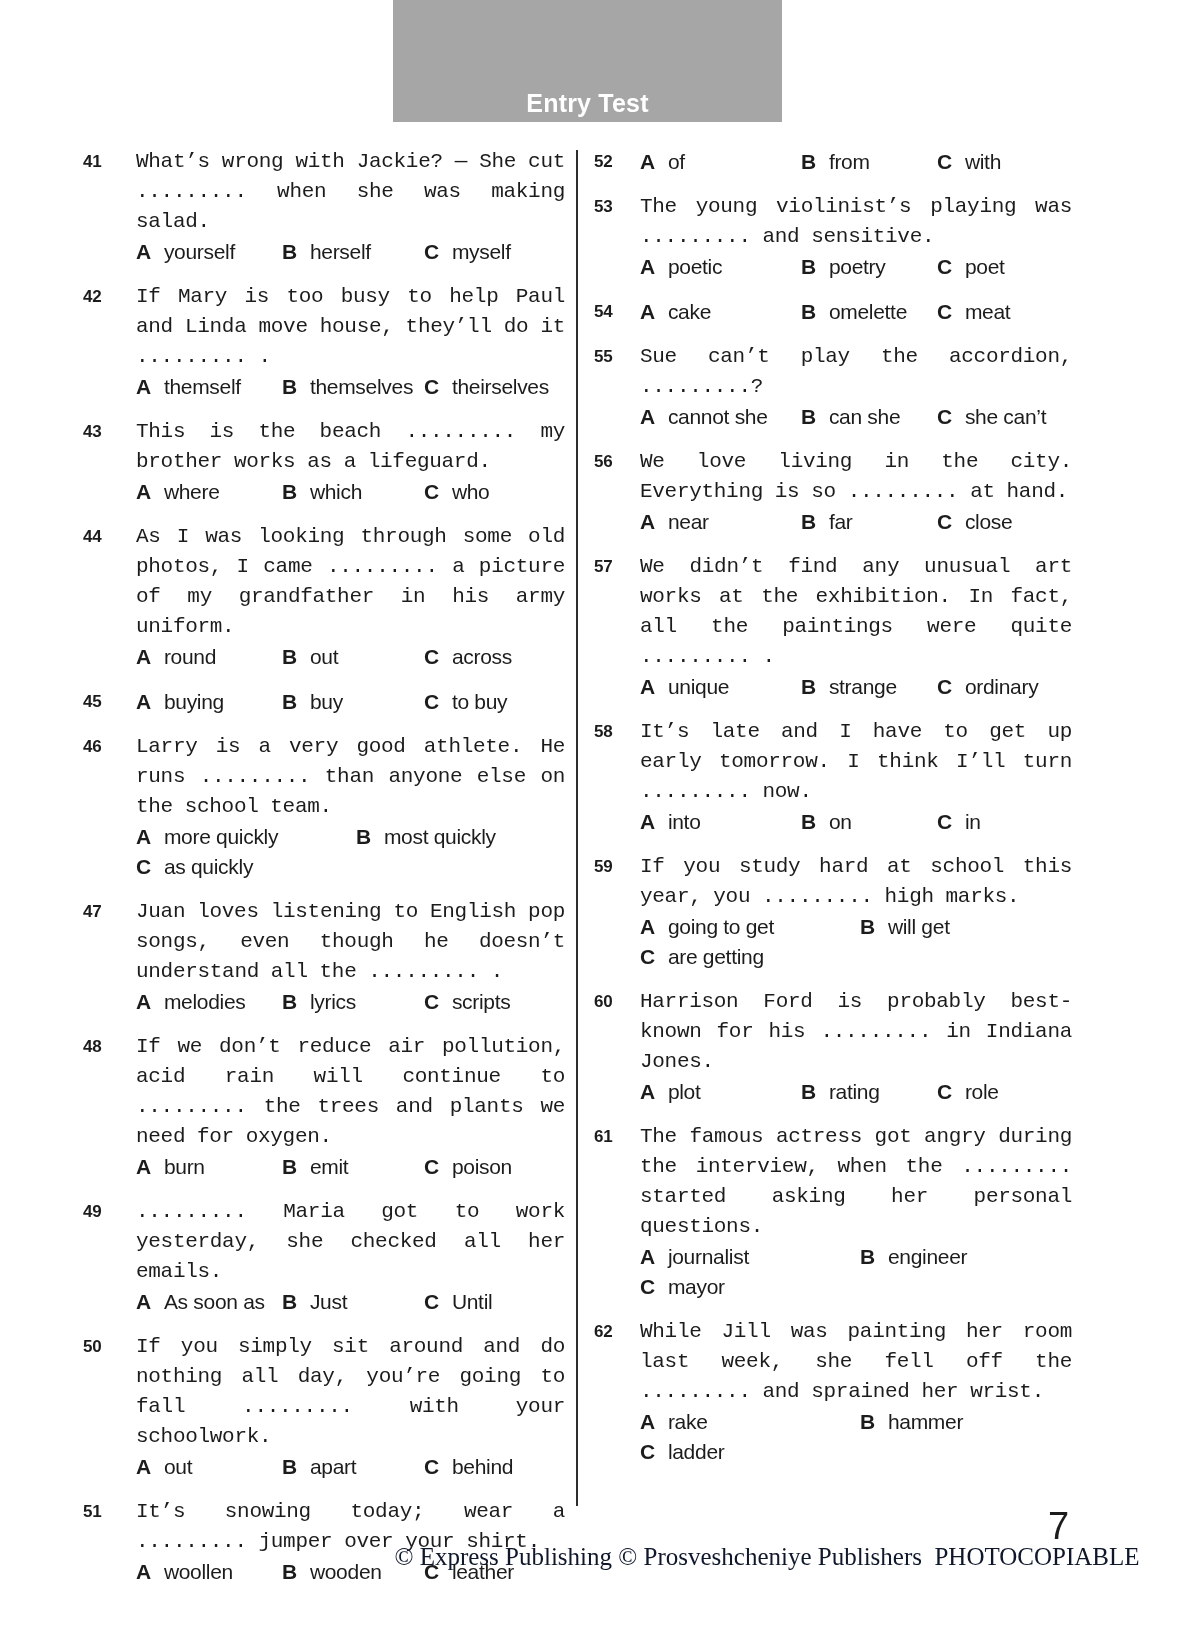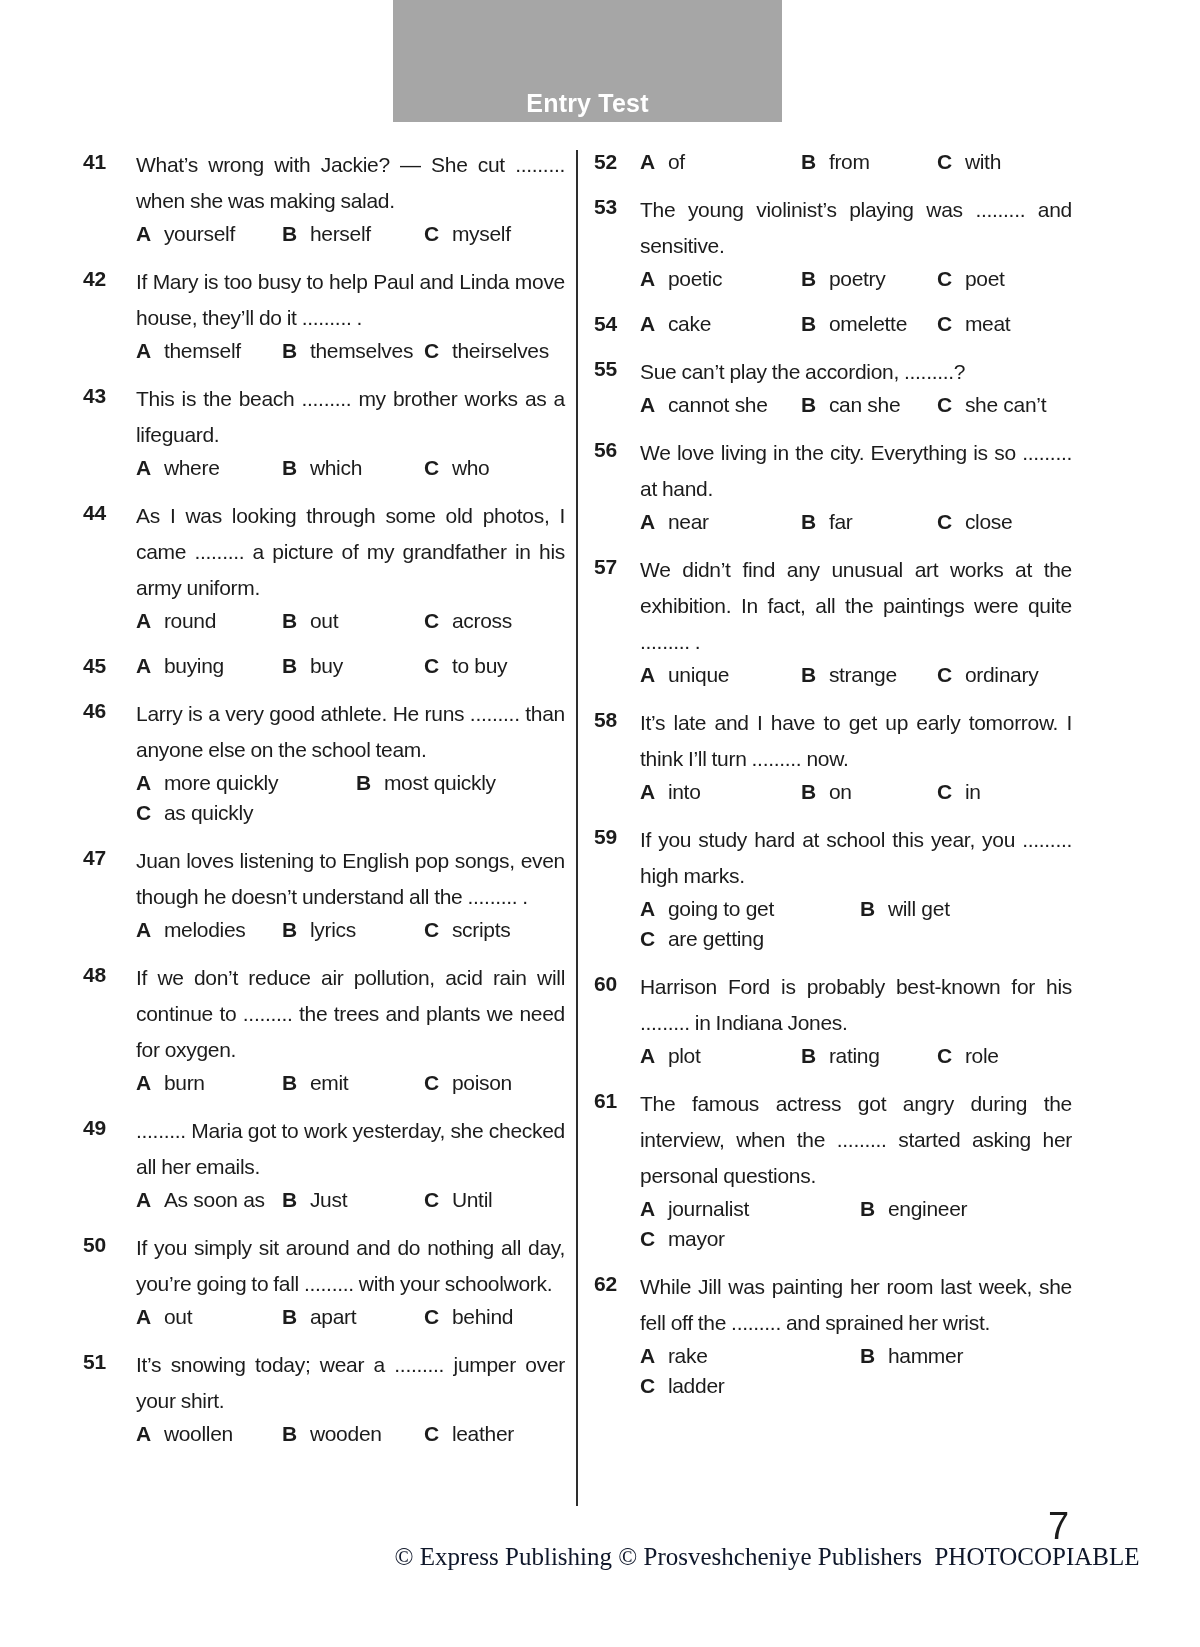--- a/index.html
+++ b/index.html
@@ -13,27 +13,27 @@
     padding-bottom:4px;box-sizing:border-box;
   }
   .header-title{color:#ffffff;font-weight:bold;font-size:25px;letter-spacing:0.2px;}
   .column-divider{
     position:absolute;left:576px;top:150px;width:2px;height:1356px;background:#2e2e2e;
   }
   .col{position:absolute;top:147px;}
   #col-left{left:83px;width:482px;}
   #col-right{left:594px;width:478px;}
   .question{display:flex;margin-bottom:15px;}
-  .qnum{font-weight:bold;font-size:21px;line-height:30px;letter-spacing:-0.3px;}
+  .qnum{font-weight:bold;font-size:17px;line-height:30px;letter-spacing:-0.3px;}
   #col-left .qnum{flex:0 0 53px;}
   #col-right .qnum{flex:0 0 46px;}
   .qbody{flex:1;min-width:0;}
   .qtext{
-    margin:0;font-size:21px;line-height:36px;text-align:justify;
-    letter-spacing:-0.3px;word-spacing:-0.5px;
+    margin:0;font-size:21px;line-height:30px;text-align:justify;
+    letter-spacing:-0.3px;word-spacing:-0.5px;font-family:Liberation Mono, monospace;
   }
   .optline{display:flex;font-size:21px;line-height:30px;letter-spacing:-0.3px;}
   .opt{display:flex;min-width:0;}
   .opt-letter{font-weight:bold;margin-right:13px;}
   #col-left  .optline.three .opt:nth-child(1){flex:0 0 146px;}
   #col-left  .optline.three .opt:nth-child(2){flex:0 0 142px;}
   #col-right .optline.three .opt:nth-child(1){flex:0 0 161px;}
   #col-right .optline.three .opt:nth-child(2){flex:0 0 136px;}
   .optline.two .opt:nth-child(1){flex:0 0 220px;}
   .footer-copy{

